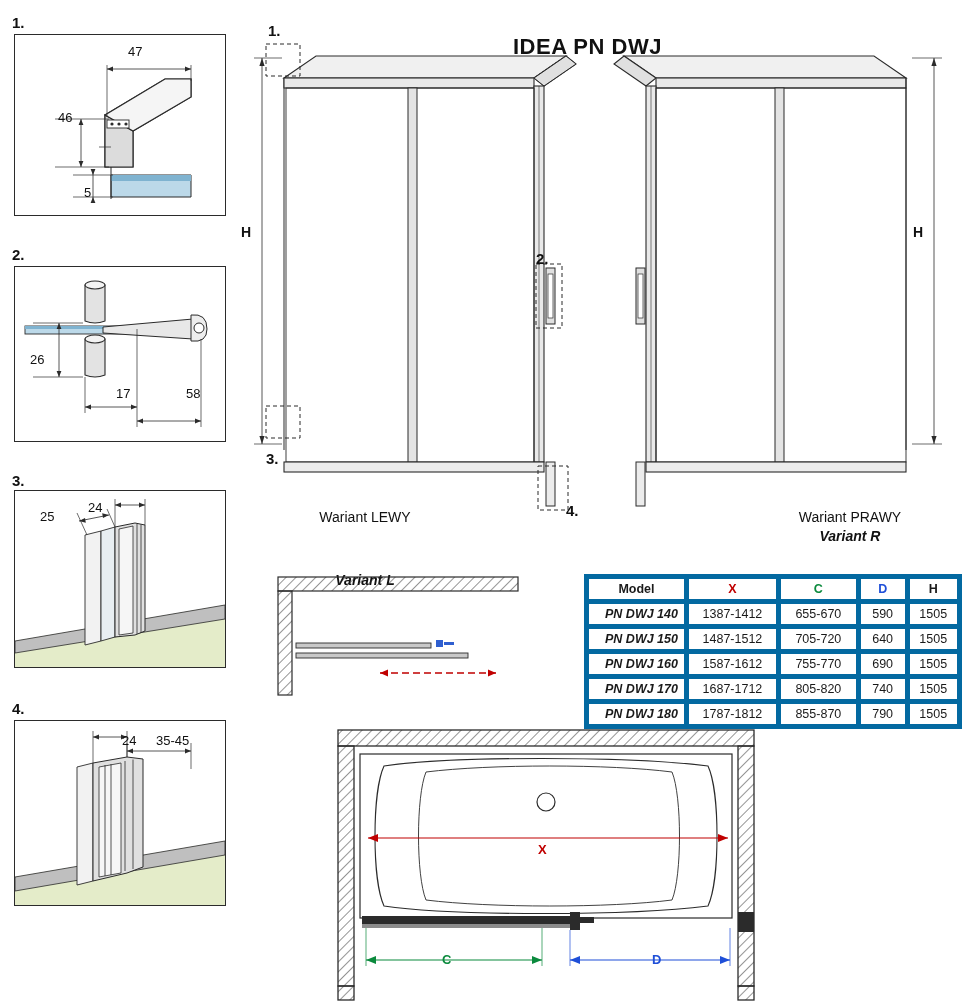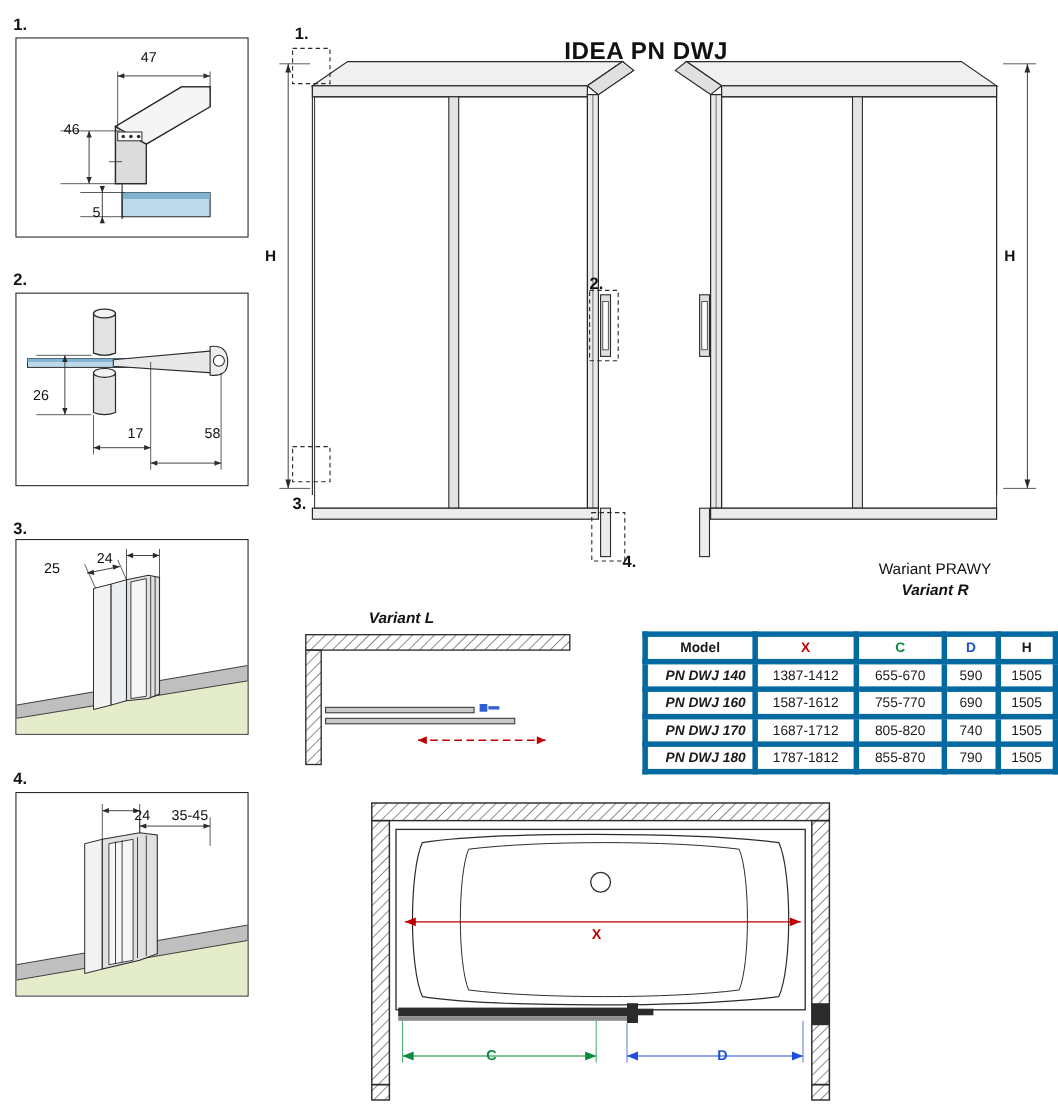--- a/index.html
+++ b/index.html
@@ -282,20 +282,21 @@
 </div>
 
 <div class="detail-num" style="left:268px;top:22px;">1.</div>
 <div class="detail-num" style="left:266px;top:450px;">3.</div>
 <div class="detail-num" style="left:536px;top:250px;">2.</div>
 <div class="detail-num" style="left:566px;top:502px;">4.</div>
 <div class="dimlabel" style="left:241px;top:224px;font-weight:bold;font-size:14px;">H</div>
 <div class="dimlabel" style="left:913px;top:224px;font-weight:bold;font-size:14px;">H</div>
 
 <div class="variant" style="left:250px;top:508px;width:230px;">
+  <div>Wariant LEWY</div>
   <div style="font-weight:bold;font-style:italic;margin-top:44px;">Variant L</div>
 </div>
 <div class="variant" style="left:735px;top:508px;width:230px;">
   <div>Wariant PRAWY</div>
   <div style="font-weight:bold;font-style:italic;">Variant R</div>
 </div>
 
 <div class="abs" style="left:268px;top:565px;width:260px;height:140px;">
 <svg width="260" height="140" viewBox="0 0 260 140">
 
@@ -331,20 +332,27 @@
       <th class="cD" style="width:44px;">D</th>
       <th style="width:44px;">H</th>
     </tr>
   </thead>
   <tbody>
     <tr>
       <td class="model">PN DWJ 140</td>
       <td>1387-1412</td>
       <td>655-670</td>
       <td>590</td>
+      <td>1505</td>
+    </tr>
+    <tr>
+      <td class="model">PN DWJ 150</td>
+      <td>1487-1512</td>
+      <td>705-720</td>
+      <td>640</td>
       <td>1505</td>
     </tr>
     <tr>
       <td class="model">PN DWJ 160</td>
       <td>1587-1612</td>
       <td>755-770</td>
       <td>690</td>
       <td>1505</td>
     </tr>
     <tr>

